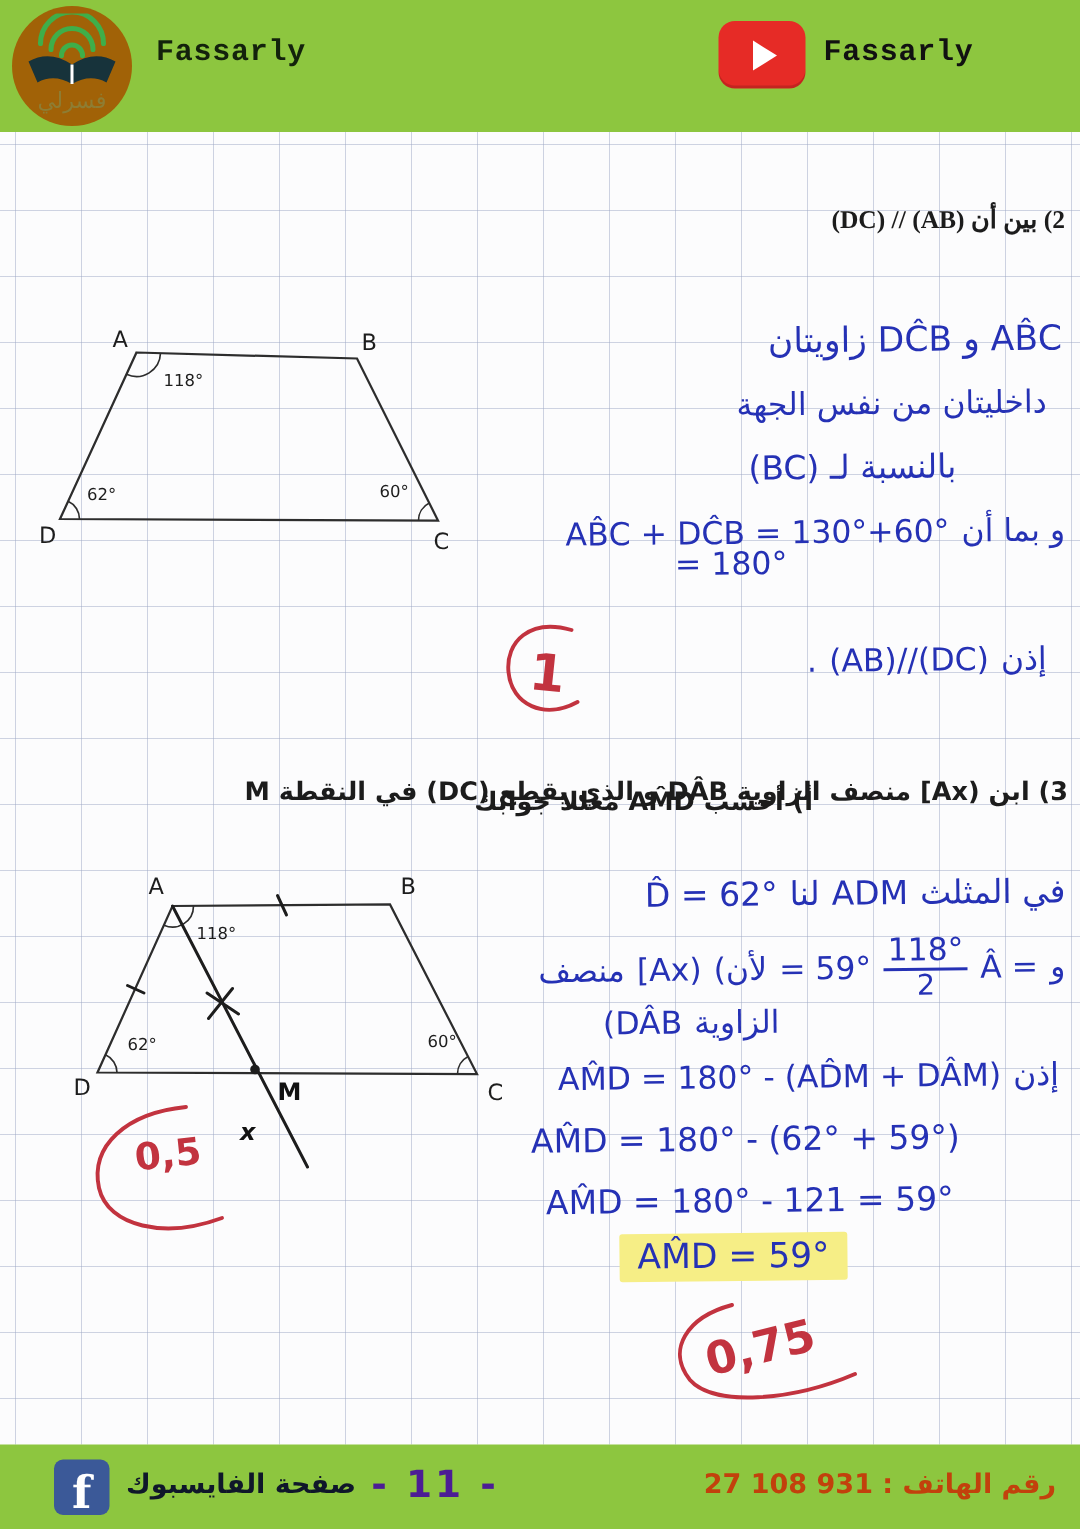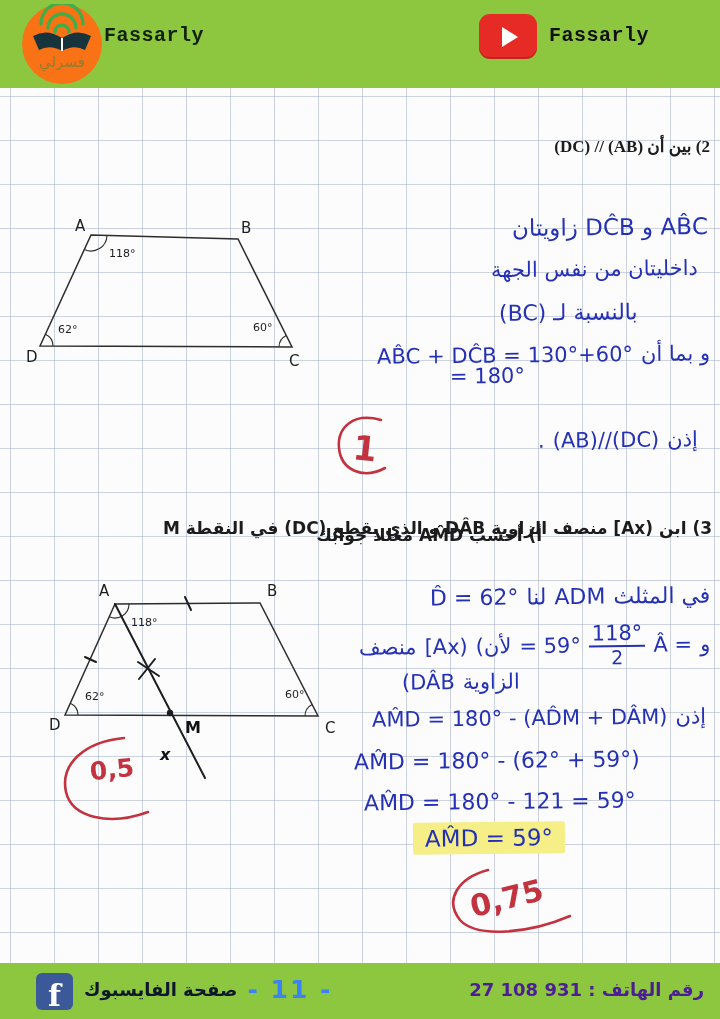--- a/index.html
+++ b/index.html
@@ -4,22 +4,22 @@
 <style>
   html,body{margin:0;padding:0;background:#dddddd;}
   .page{position:relative;width:720px;height:1019px;margin:0 auto;overflow:hidden;
         background:#fcfcfd;font-family:"DejaVu Sans",sans-serif;}
 
   
   .bar{position:absolute;left:0;width:720px;background:#8dc63f;}
   .bar.header{top:0;height:88px;}
   .bar.footer{top:963px;height:56px;}
 
-  .logo-circle{position:absolute;left:22px;top:4px;width:80px;height:80px;border-radius:50%;
-               background:#f97316;display:flex;justify-content:center;}
+  .logo-circle{position:absolute;left:8px;top:4px;width:80px;height:80px;border-radius:50%;
+               background:#a16207;display:flex;align-items:center;justify-content:center;}
   .brand{position:absolute;top:24px;font-size:20px;font-weight:700;color:#13220c;letter-spacing:.5px;font-family:Liberation Mono, monospace;}
   .brand.left{left:104px;}
   .brand.right{left:549px;color:#111;}
   .yt-icon{position:absolute;left:479px;top:14px;width:58px;height:45px;border-radius:11px;
            background:#e62b26;box-shadow:inset 0 -2px 0 rgba(0,0,0,.15);display:flex;align-items:center;justify-content:center;}
   .yt-icon .tri{width:0;height:0;border-left:16px solid #ffffff;border-top:10px solid transparent;border-bottom:10px solid transparent;margin-left:4px;}
 
   
   .paper{position:absolute;left:0;top:88px;width:720px;height:875px;
     background-color:#fcfcfd;
@@ -51,22 +51,22 @@
   svg .pen{stroke:#1d1d1d;stroke-width:2;fill:none;stroke-linecap:round;}
   svg text.lab{fill:#1d1d1d;font-family:"DejaVu Sans",sans-serif;font-size:15px;}
   svg text.ang{fill:#1d1d1d;font-family:"DejaVu Sans",sans-serif;font-size:11px;}
   svg text.handlab{fill:#111;font-family:"DejaVu Sans",sans-serif;font-size:16px;font-weight:700;}
 
   
   .fb-icon{position:absolute;left:36px;top:973px;width:37px;height:37px;background:#3b5998;border-radius:6px;
            display:flex;align-items:flex-end;justify-content:center;overflow:hidden;}
   .fb-icon span{color:#fff;font-weight:700;font-size:30px;line-height:.95;font-family:"DejaVu Serif",serif;}
   .footer-left{position:absolute;left:84px;top:979px;font-size:18px;color:#0f172a;font-weight:700;}
-  .footer-page{position:absolute;left:0;width:580px;top:975px;text-align:center;color:#3b82f6;font-size:25px;font-weight:700;letter-spacing:2px;}
-  .footer-phone{position:absolute;right:16px;top:979px;font-size:18px;color:#4c1d95;font-weight:700;direction:rtl;}
+  .footer-page{position:absolute;left:0;width:580px;top:975px;text-align:center;color:#4c1d95;font-size:25px;font-weight:700;letter-spacing:2px;}
+  .footer-phone{position:absolute;right:16px;top:979px;font-size:18px;color:#c2410c;font-weight:700;direction:rtl;}
 </style>
 </head>
 <body>
 
 <div class="page">
 
   <div class="bar header">
     <div class="logo-circle">
       <svg width="66" height="70" viewBox="0 0 66 70">
         <path d="M12 20 a21 21 0 0 1 42 0" fill="none" stroke="#3fae49" stroke-width="3.4" stroke-linecap="round"></path>

